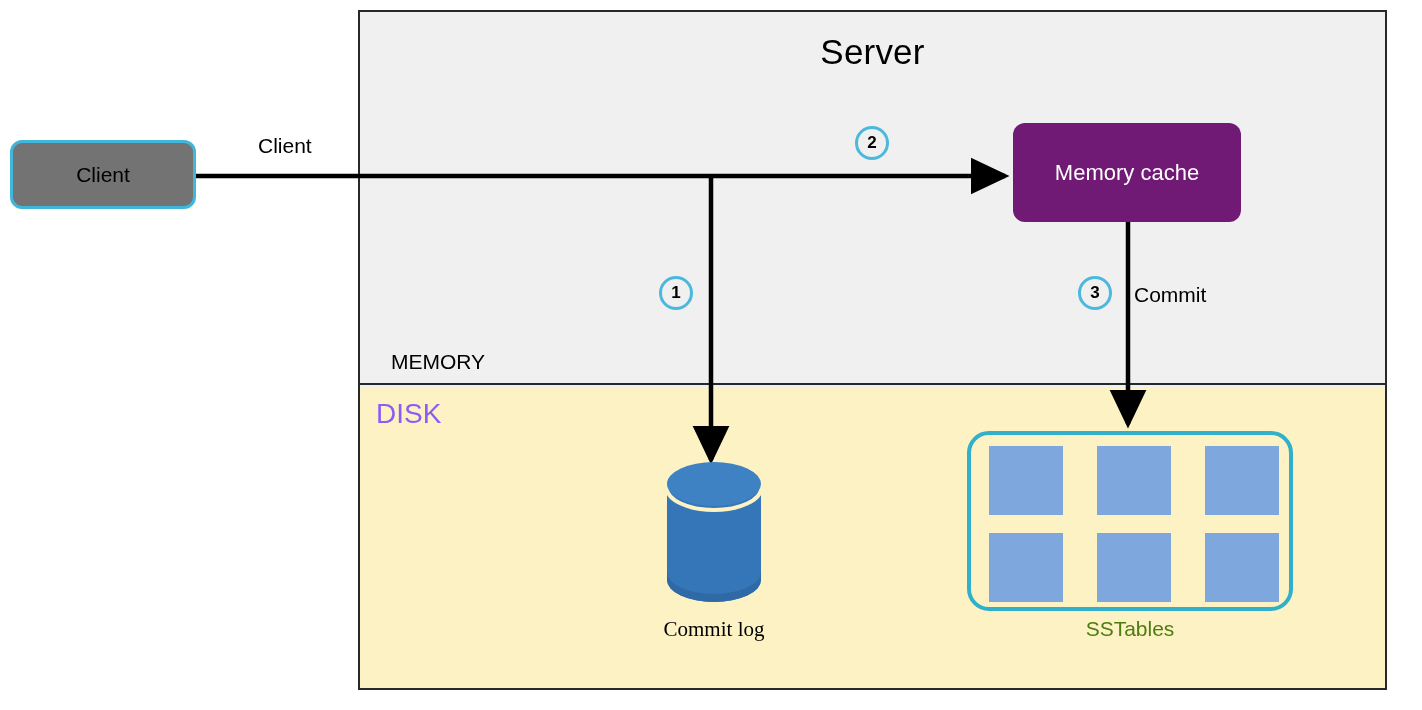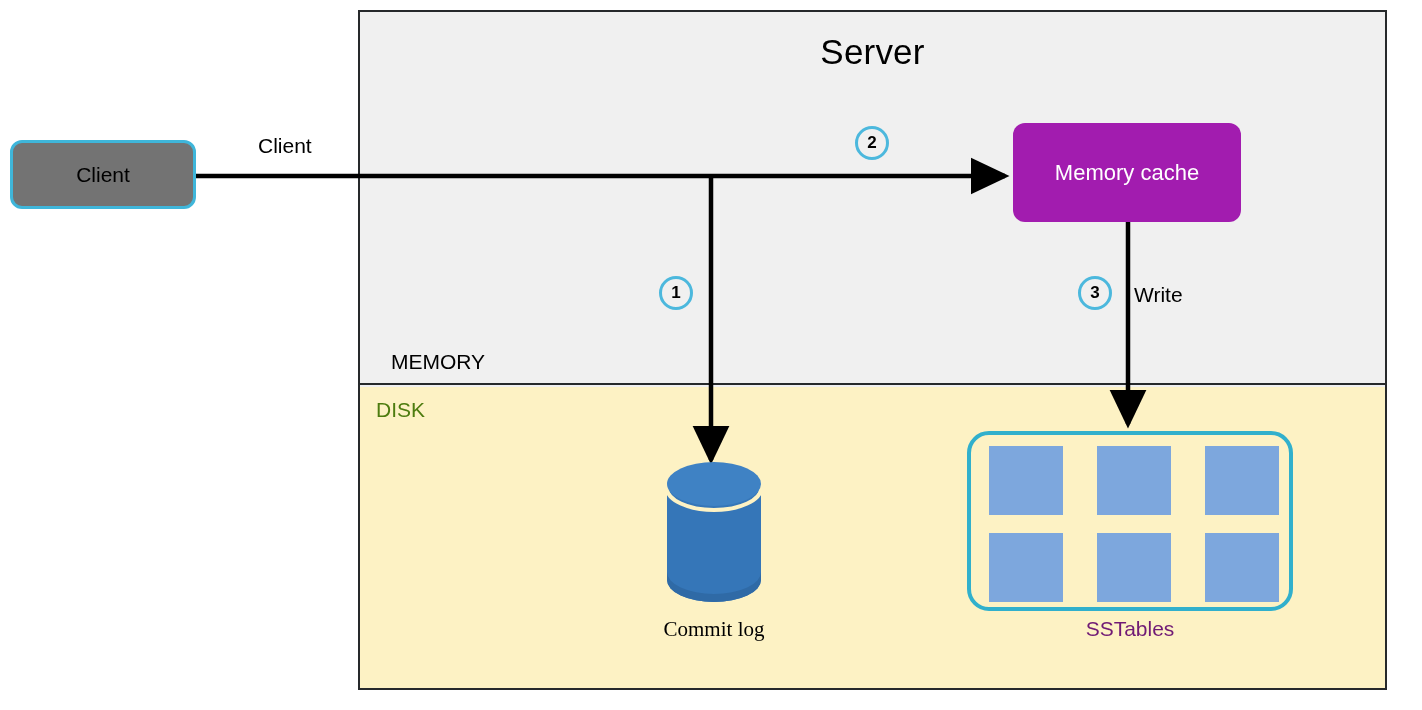--- a/index.html
+++ b/index.html
@@ -53,22 +53,22 @@
     letter-spacing: 0.2px;
   }
   #memory-label {
     left: 376px; top: 350px;
     font-size: 21px;
     color: #000;
     margin-left: 15px;
   }
   #disk-label {
     left: 376px; top: 398px;
-    font-size: 21px;
-    color: #4d7c0f;
+    font-size: 28px;
+    color: #8b5cf6;
   }
   #write-label {
     left: 258px; top: 134px;
     font-size: 21px;
     color: #000;
   }
   #flush-label {
     left: 1134px; top: 283px;
     font-size: 21px;
     color: #000;
@@ -79,21 +79,21 @@
     text-align: center;
     font-size: 21px;
     color: #000;
     font-family: Liberation Serif, serif;
   }
   #sstables-label {
     left: 982px; top: 617px;
     width: 296px;
     text-align: center;
     font-size: 21px;
-    color: #701a75;
+    color: #4d7c0f;
   }
 
   
   #client-box {
     left: 10px; top: 140px;
     width: 186px; height: 69px;
     border: 3px solid #3fb6da;
     border-radius: 12px;
     background: #737373;
     box-sizing: border-box;
@@ -103,21 +103,21 @@
   }
   #client-label {
     font-size: 21px;
     color: #000;
   }
 
   
   #memcache-box {
     left: 1013px; top: 123px;
     width: 228px; height: 99px;
-    background: #a21caf;
+    background: #701a75;
     border-radius: 12px;
     box-sizing: border-box;
     display: flex;
     align-items: center;
     justify-content: center;
   }
   #memcache-label {
     font-size: 22px;
     color: #ffffff;
   }
@@ -209,21 +209,21 @@
   <span>1</span>
 </div>
 <div class="abs badge" id="badge-2">
   <span>2</span>
 </div>
 <div class="abs badge" id="badge-3">
   <span>3</span>
 </div>
 
 <div class="abs" id="write-label">Client</div>
-<div class="abs" id="flush-label">Write</div>
+<div class="abs" id="flush-label">Commit</div>
 
 <div class="abs" id="sstables-box">
   <div id="sstables-grid">
     <div class="sstable-tile"></div>
     <div class="sstable-tile"></div>
     <div class="sstable-tile"></div>
     <div class="sstable-tile"></div>
     <div class="sstable-tile"></div>
     <div class="sstable-tile"></div>
   </div>

